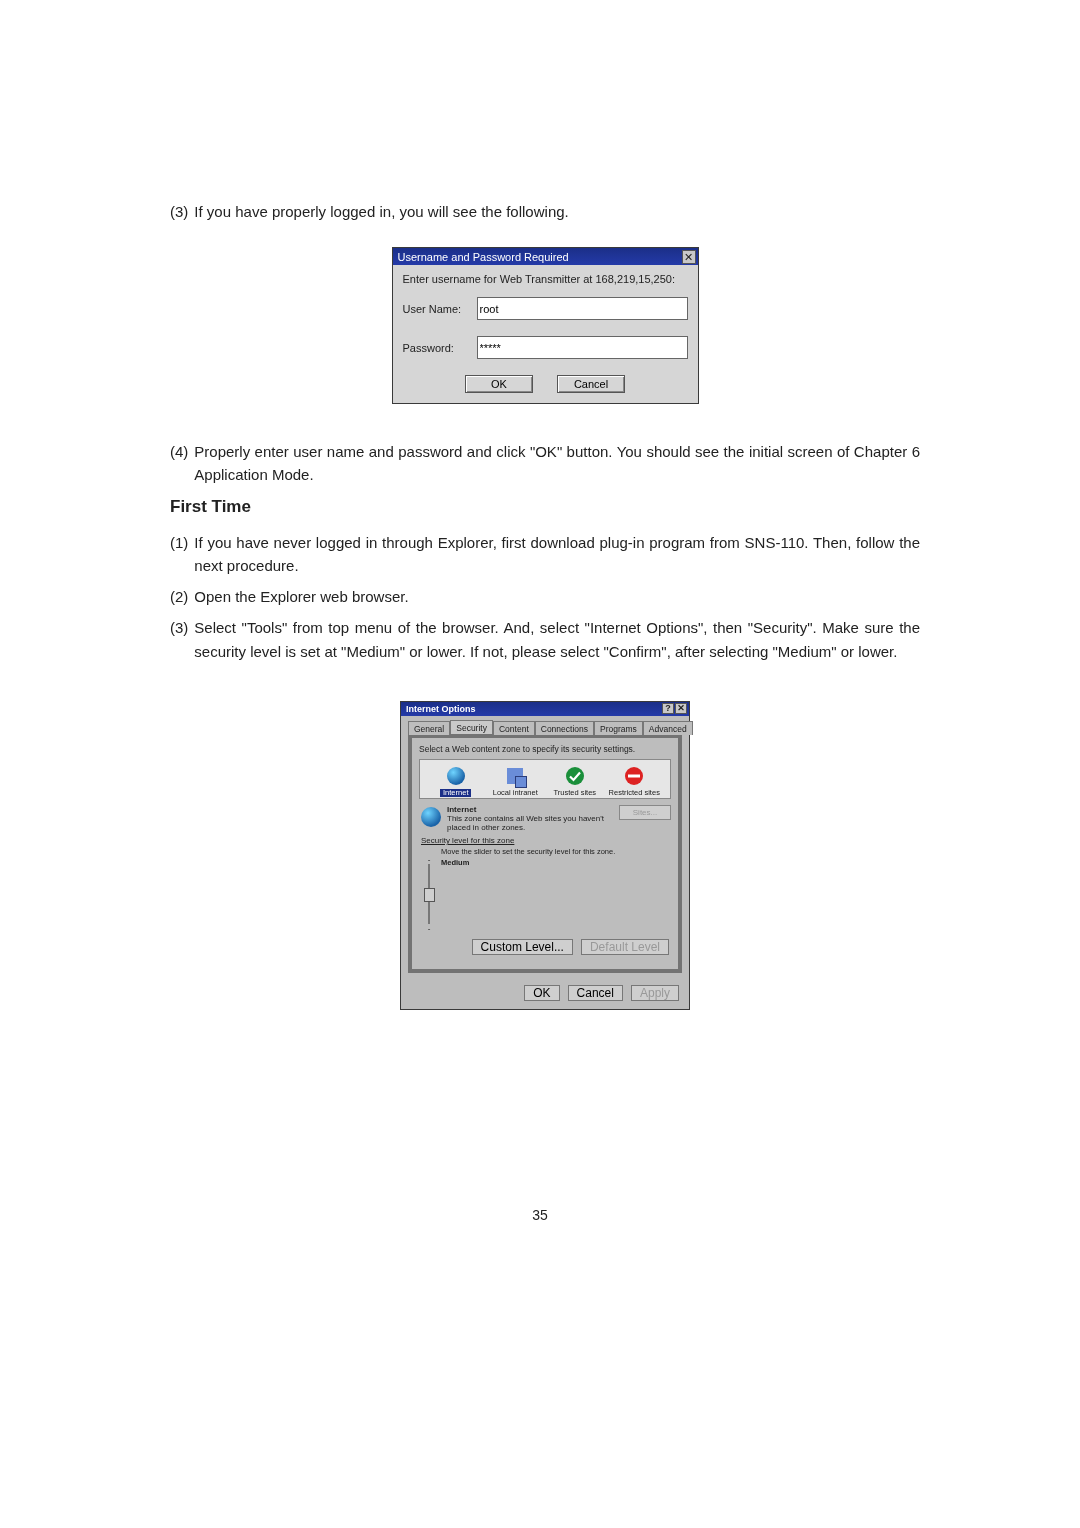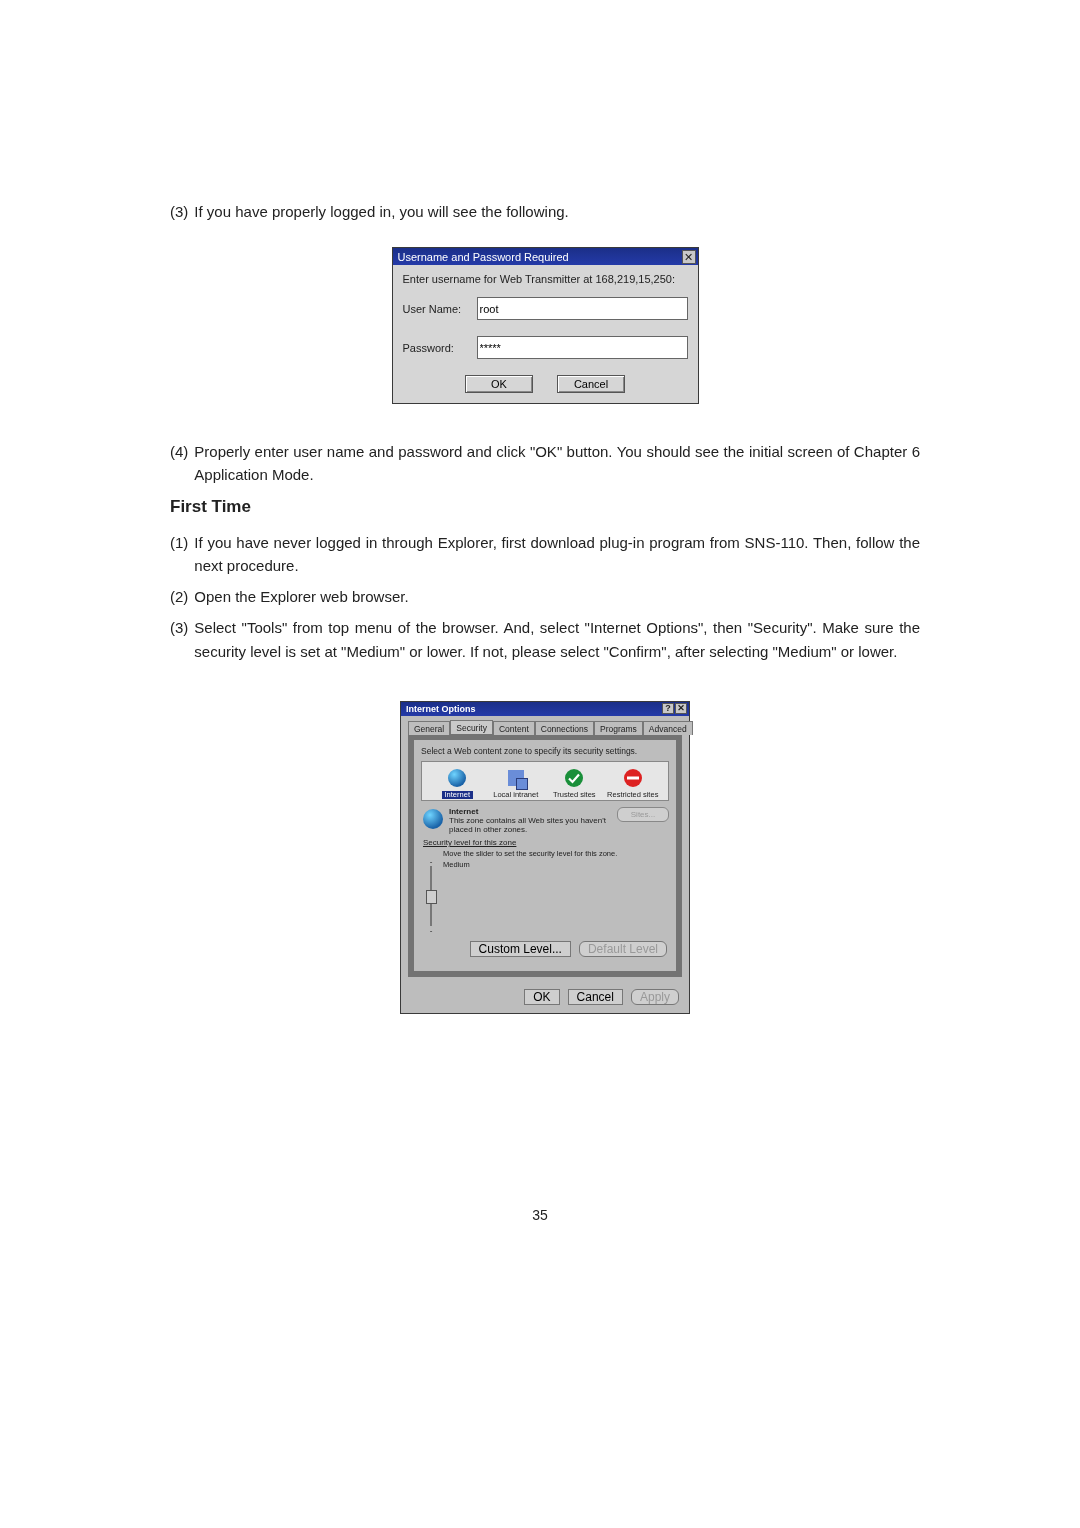--- a/index.html
+++ b/index.html
@@ -222,21 +222,21 @@
     position: relative;
     top: 1px;
   }
   .tab.active {
     background: #c9c9c9;
     z-index: 2;
     position: relative;
     top: 0;
   }
   .tab-panel {
-    border: 6px solid #737373;
+    border: 4px solid #737373;
     background: #bdbdbd;
     padding: 6px 7px 10px 7px;
   }
   .instr {
     font-size: 8.5px;
     margin-bottom: 5px;
   }
   .zone-box {
     border: 1px solid #888;
     background: #e6e6e6;
@@ -324,21 +324,21 @@
     position: absolute;
     width: 9px;
     height: 12px;
     background: #cfcfcf;
     border: 1px solid #555;
     left: -4px;
     top: 24px;
   }
   .sec-text { flex: 1; }
   .sec-move { margin-bottom: 2px; }
-  .sec-name { font-weight: normal; margin-bottom: 1px; }
+  .sec-name { font-weight: bold; margin-bottom: 1px; }
   .sec-bullets { padding-left: 4px; }
   .sec-bullets div::before { content: "- "; }
   .sec-buttons {
     display: flex;
     justify-content: flex-end;
     gap: 8px;
     margin: 6px 2px 4px 2px;
   }
   .sec-buttons button,
   .dlg2-footer button {
@@ -347,21 +347,21 @@
     border: 1px solid #777;
     background: #cfcfcf;
     padding: 0 8px;
   }
   .dlg2-footer {
     display: flex;
     justify-content: flex-end;
     gap: 8px;
     padding: 4px 10px 8px 10px;
   }
-  button[disabled] { color: #999; border-radius: 6px; }
+  button[disabled] { color: #999; }
 
   
   .zi-internet {
     width: 18px; height: 18px; border-radius: 50%;
     background: radial-gradient(circle at 35% 30%, #6fd4ff, #1a63a8 70%);
   }
   .zi-intranet {
     width: 16px; height: 16px;
     background: #6a8dd8;
     position: relative;

